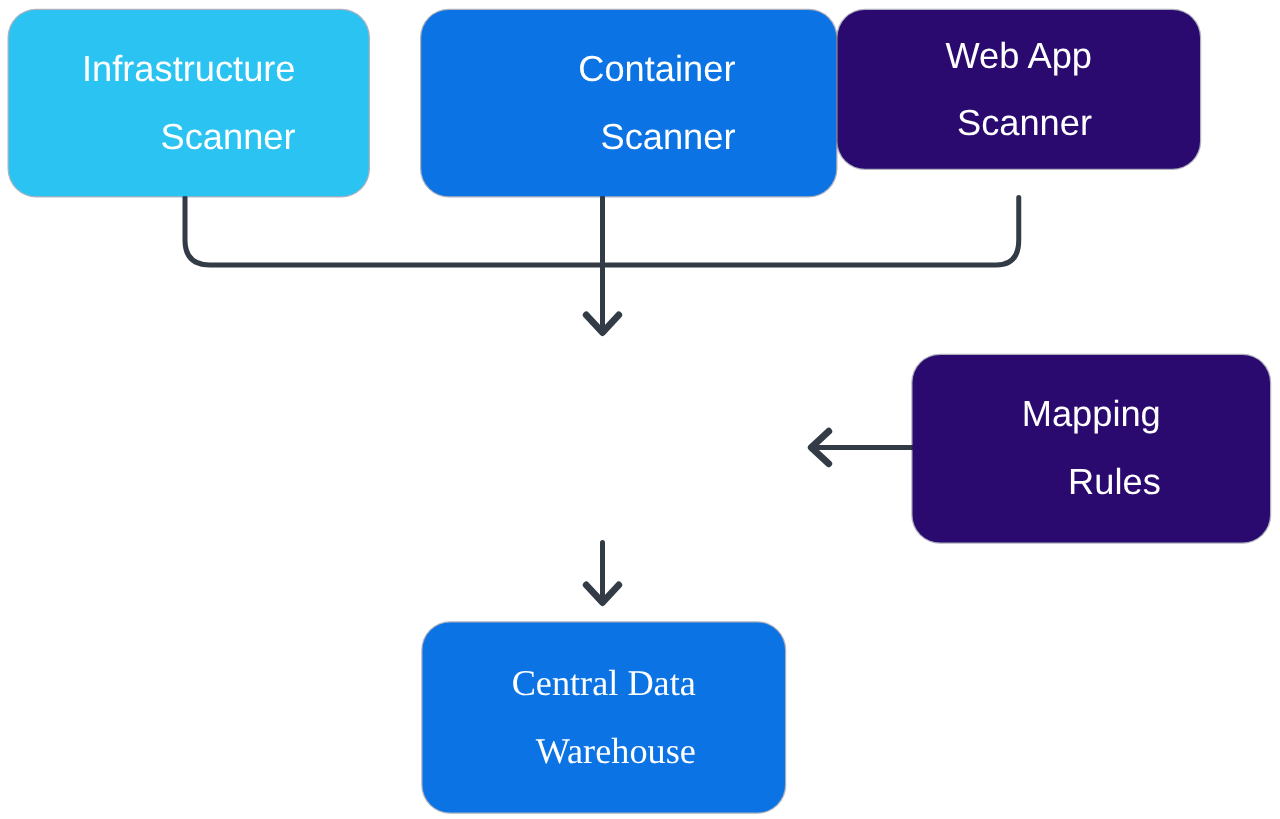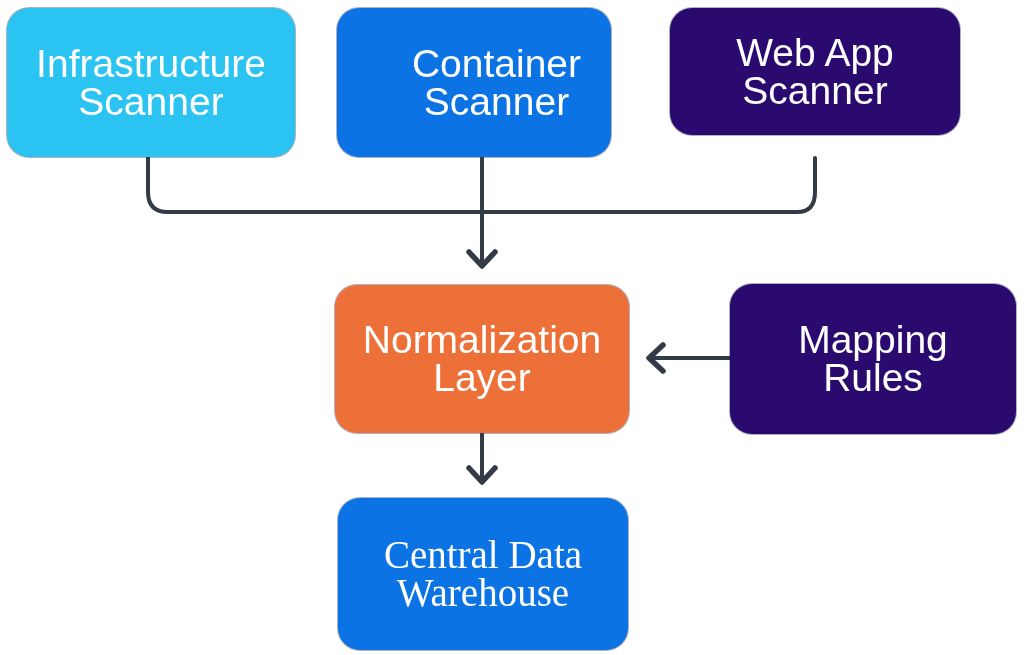--- a/index.html
+++ b/index.html
@@ -34,31 +34,31 @@
     stroke-width: 5.5;
     stroke-linecap: round;
     stroke-linejoin: round;
   }
   .node {
     position: absolute;
     border-radius: 22px;
     display: flex;
     align-items: center;
     justify-content: center;
-    text-align: center;
+    text-align: right;
     color: #ffffff;
-    font-size: 39px;
+    font-size: 29px;
     font-weight: 400;
-    line-height: 38px;
+    line-height: 54px;
     white-space: pre-line;
     box-shadow: 0 0 0 1px rgba(25,35,70,0.35);
     box-sizing: border-box;
   }
   .node-infra       { left: 7px;   top: 8px;   width: 288px; height: 149px; }
-  .node-container   { left: 337px; top: 8px;   width: 274px; height: 149px; padding-left: 45px; }
+  .node-container   { left: 337px; top: 8px;   width: 332px; height: 149px; padding-left: 45px; }
   .node-webapp      { left: 670px; top: 8px;   width: 290px; height: 127px; }
   .node-norm        { left: 335px; top: 285px; width: 294px; height: 148px; }
   .node-mapping     { left: 730px; top: 284px; width: 286px; height: 150px; }
   .node-warehouse   { left: 338px; top: 498px; width: 290px; height: 152px; font-family: Liberation Serif, serif; }
 </style>
 </head>
 <body>
 
 <div class="canvas">
 
@@ -84,24 +84,20 @@
   <div class="node node-container" style="background-color: rgb(11, 115, 227);">
     <span>Container
 Scanner</span>
   </div>
 
   <div class="node node-webapp" style="background-color: rgb(42, 10, 111);">
     <span>Web App
 Scanner</span>
   </div>
 
-  <div class="node node-norm" style="background-color: rgb(238, 112, 57);">
-    <span>Normalization
-Layer</span>
-  </div>
 
   <div class="node node-mapping" style="background-color: rgb(42, 10, 111);">
     <span>Mapping
 Rules</span>
   </div>
 
   <div class="node node-warehouse" style="background-color: rgb(11, 115, 227);">
     <span>Central Data
 Warehouse</span>
   </div>

